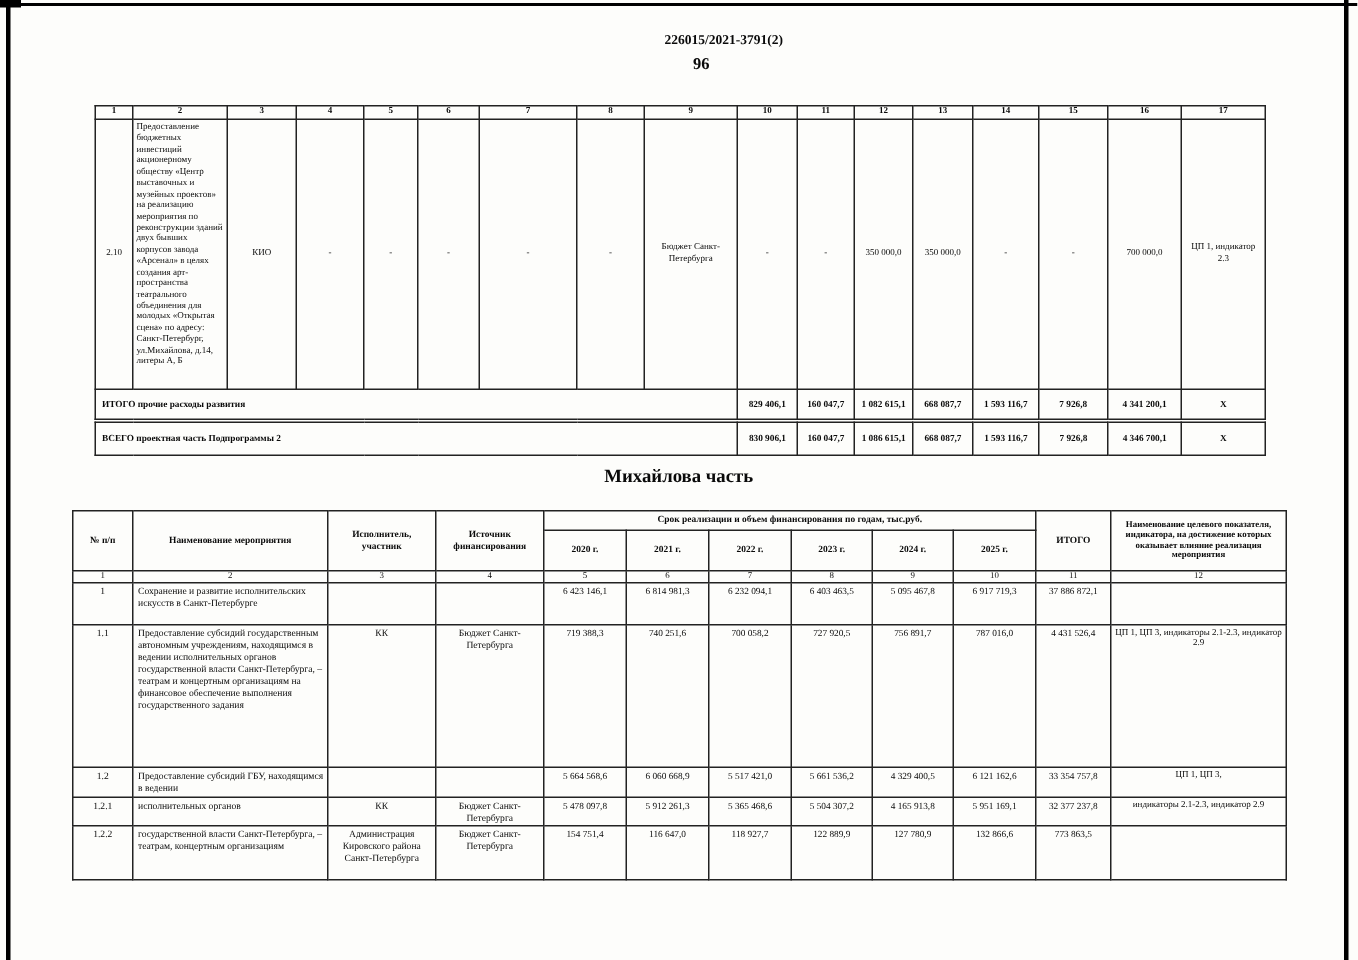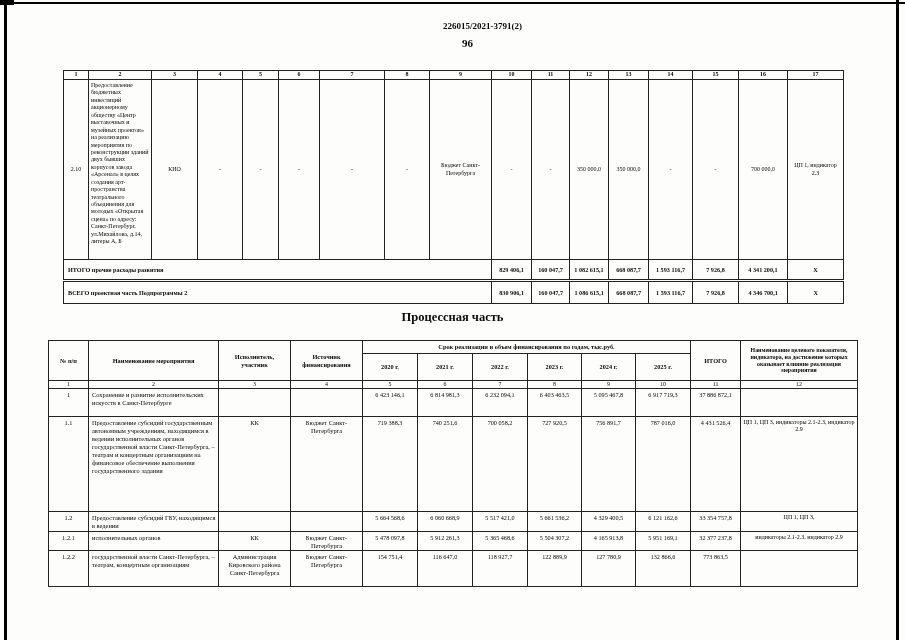--- a/index.html
+++ b/index.html
@@ -168,21 +168,21 @@
     <td>1 086 615,1</td>
     <td>668 087,7</td>
     <td>1 593 116,7</td>
     <td>7 926,8</td>
     <td>4 346 700,1</td>
     <td>X</td>
   </tr>
   </tbody>
 </table>
 
-<div class="sec-title">Процессная часть</div>
+<div class="sec-title">Михайлова часть</div>
 
 <table class="t t2">
   <colgroup>
     <col style="width:40px">
       <col style="width:130px">
       <col style="width:72px">
       <col style="width:72px">
     <col style="width:55px">
       <col style="width:55px">
       <col style="width:55px">

